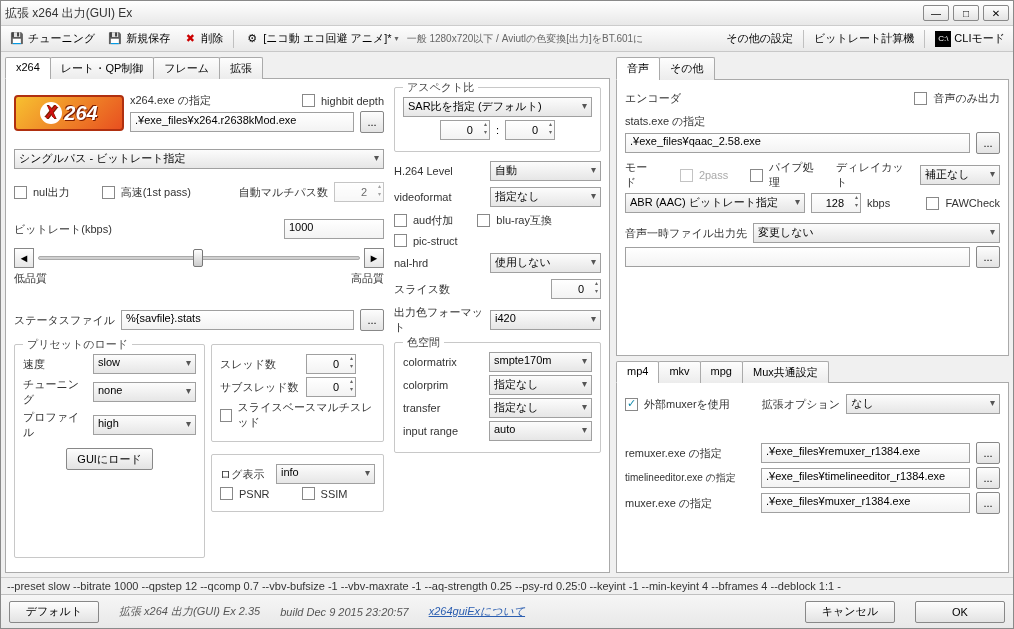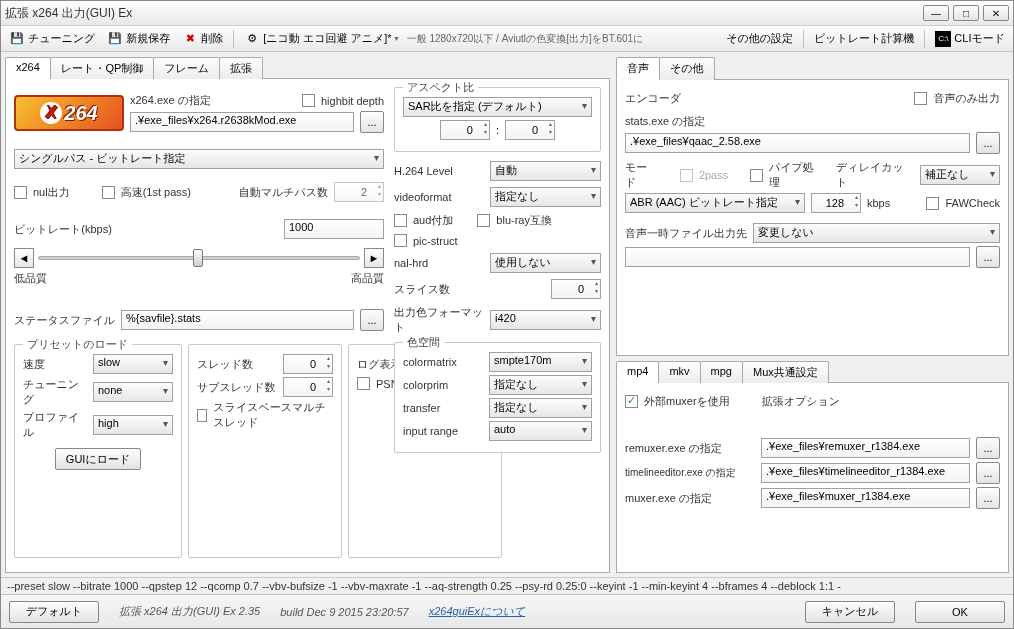--- a/index.html
+++ b/index.html
@@ -170,21 +170,21 @@
                     <div class="select flex1">none</div>
                   </div>
                 <div class="row">
                     <span class="lbl" style="width:64px">プロファイル</span>
                     <div class="select flex1">high</div>
                   </div>
                 <div class="row" style="justify-content:center;margin-top:8px">
                     <div class="btn">GUIにロード</div>
                   </div>
               </div>
-              <div style="display:flex;flex-direction:row;gap:6px;flex:1">
+              <div style="display:flex;flex-direction:column;gap:6px;flex:1">
                 <div class="group">
                   <div class="row">
                       <span class="lbl" style="width:80px">スレッド数</span>
                       <div class="spin">0</div>
                     </div>
                   <div class="row">
                       <span class="lbl" style="width:80px">サブスレッド数</span>
                       <div class="spin">0</div>
                     </div>
                   <div class="row">
@@ -334,20 +334,21 @@
           <div class="tab">mkv</div>
           <div class="tab">mpg</div>
           <div class="tab">Mux共通設定</div>
         </div>
         <div class="tabpage">
           <div class="row">
             <span class="checkbox checked"></span>
             <span class="lbl">外部muxerを使用</span>
             <span style="width:20px"></span>
             <span class="lbl">拡張オプション</span>
+            <div class="select flex1">なし</div>
           </div>
           <div class="row" style="margin-top:28px">
             <span class="lbl" style="width:130px">remuxer.exe の指定</span>
             <div class="input flex1">.¥exe_files¥remuxer_r1384.exe</div>
             <div class="btn dotsbtn">...</div>
           </div>
           <div class="row">
             <span class="lbl" style="width:130px;font-size:10px">timelineeditor.exe の指定</span>
             <div class="input flex1">.¥exe_files¥timelineeditor_r1384.exe</div>
             <div class="btn dotsbtn">...</div>

